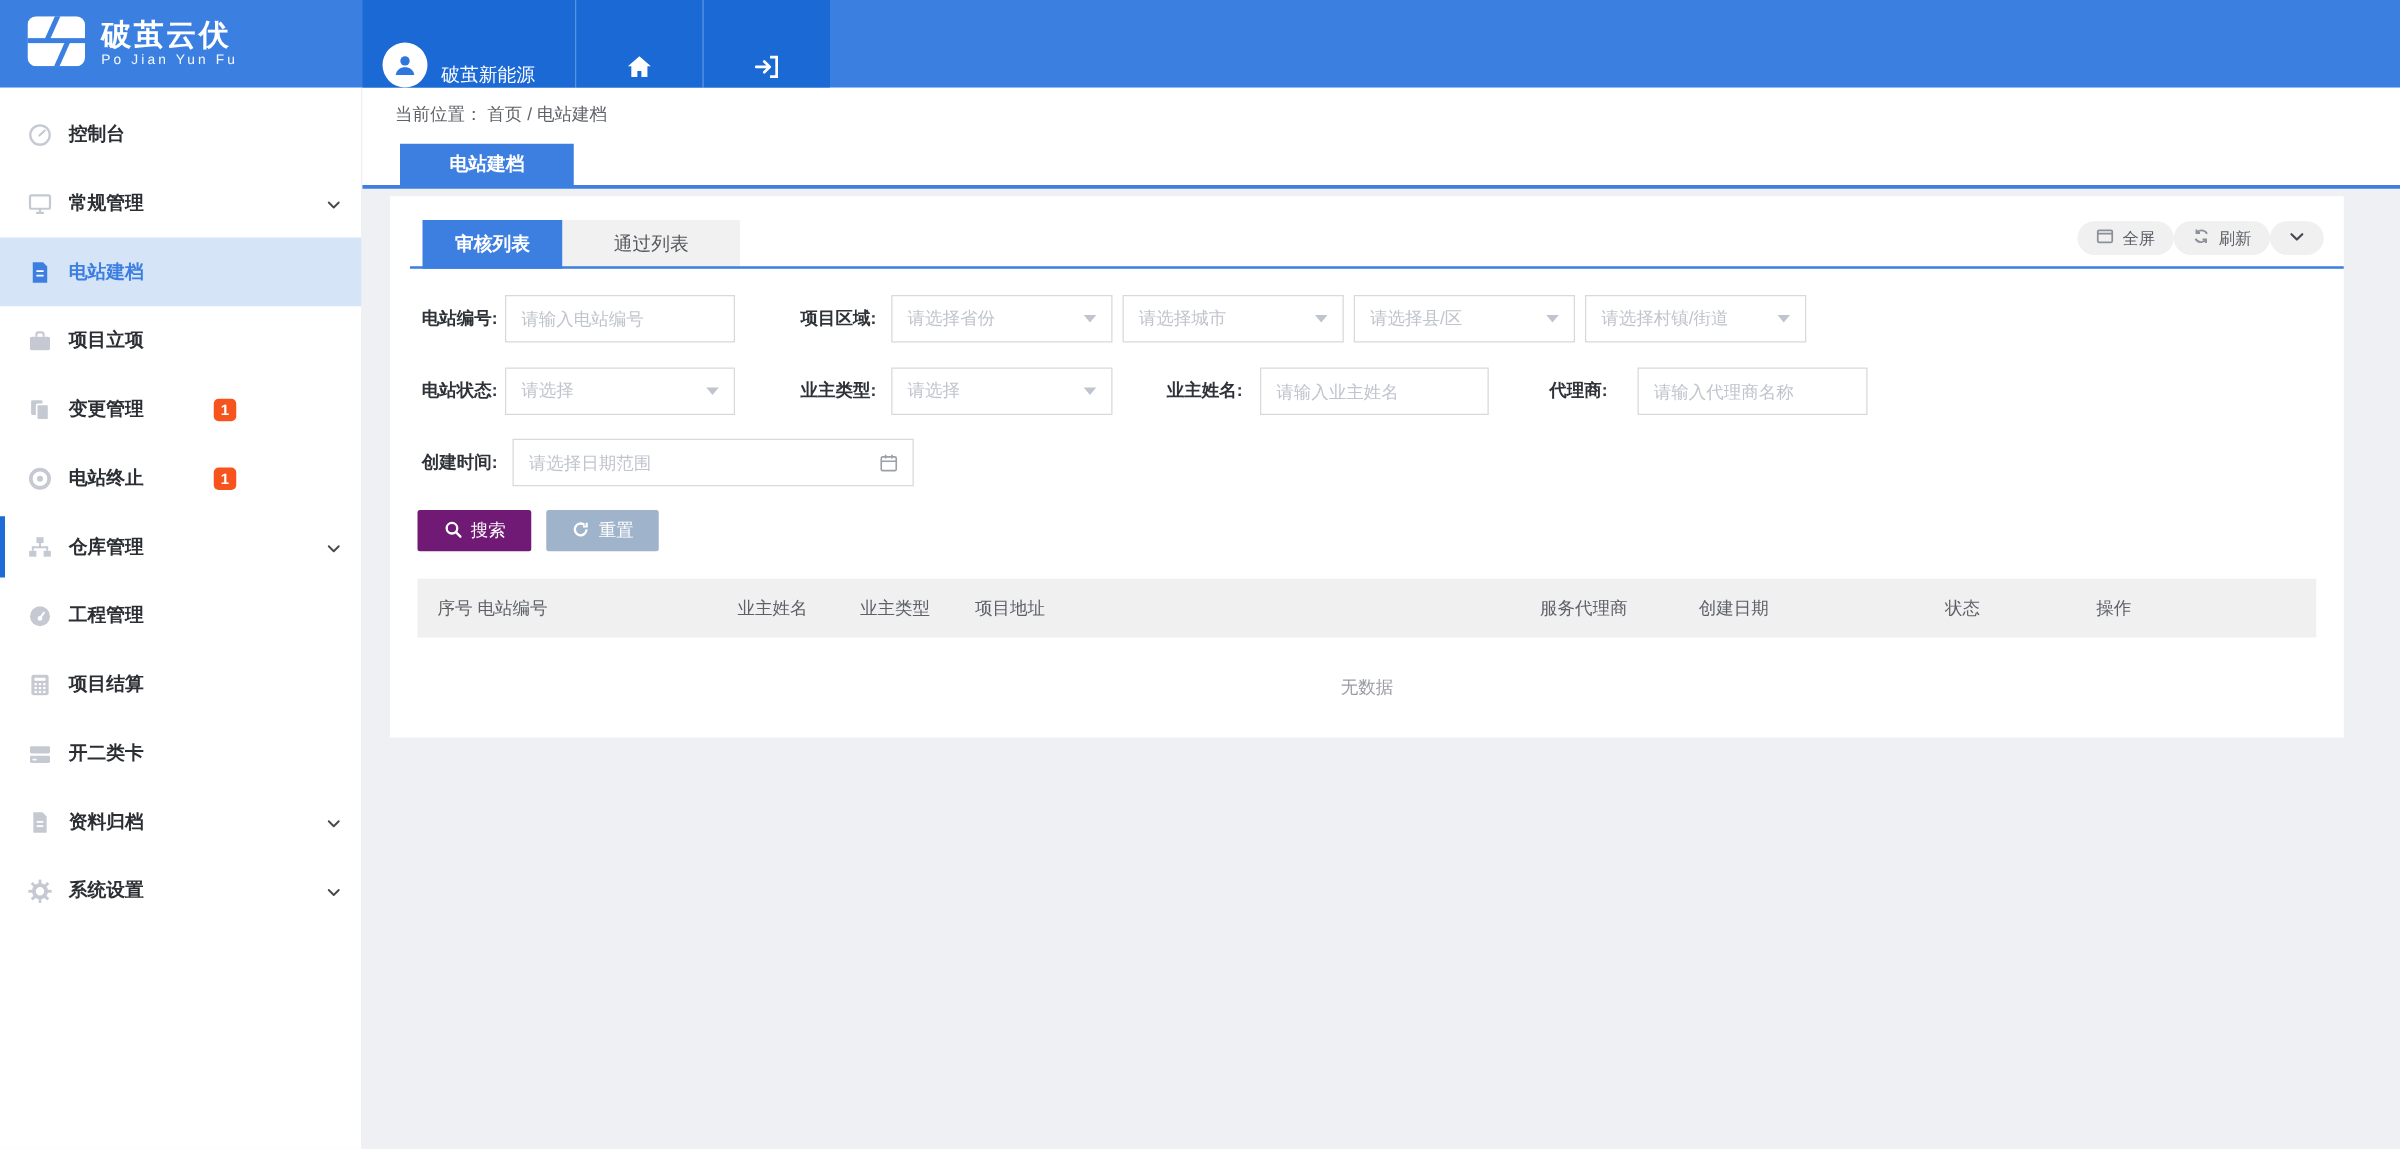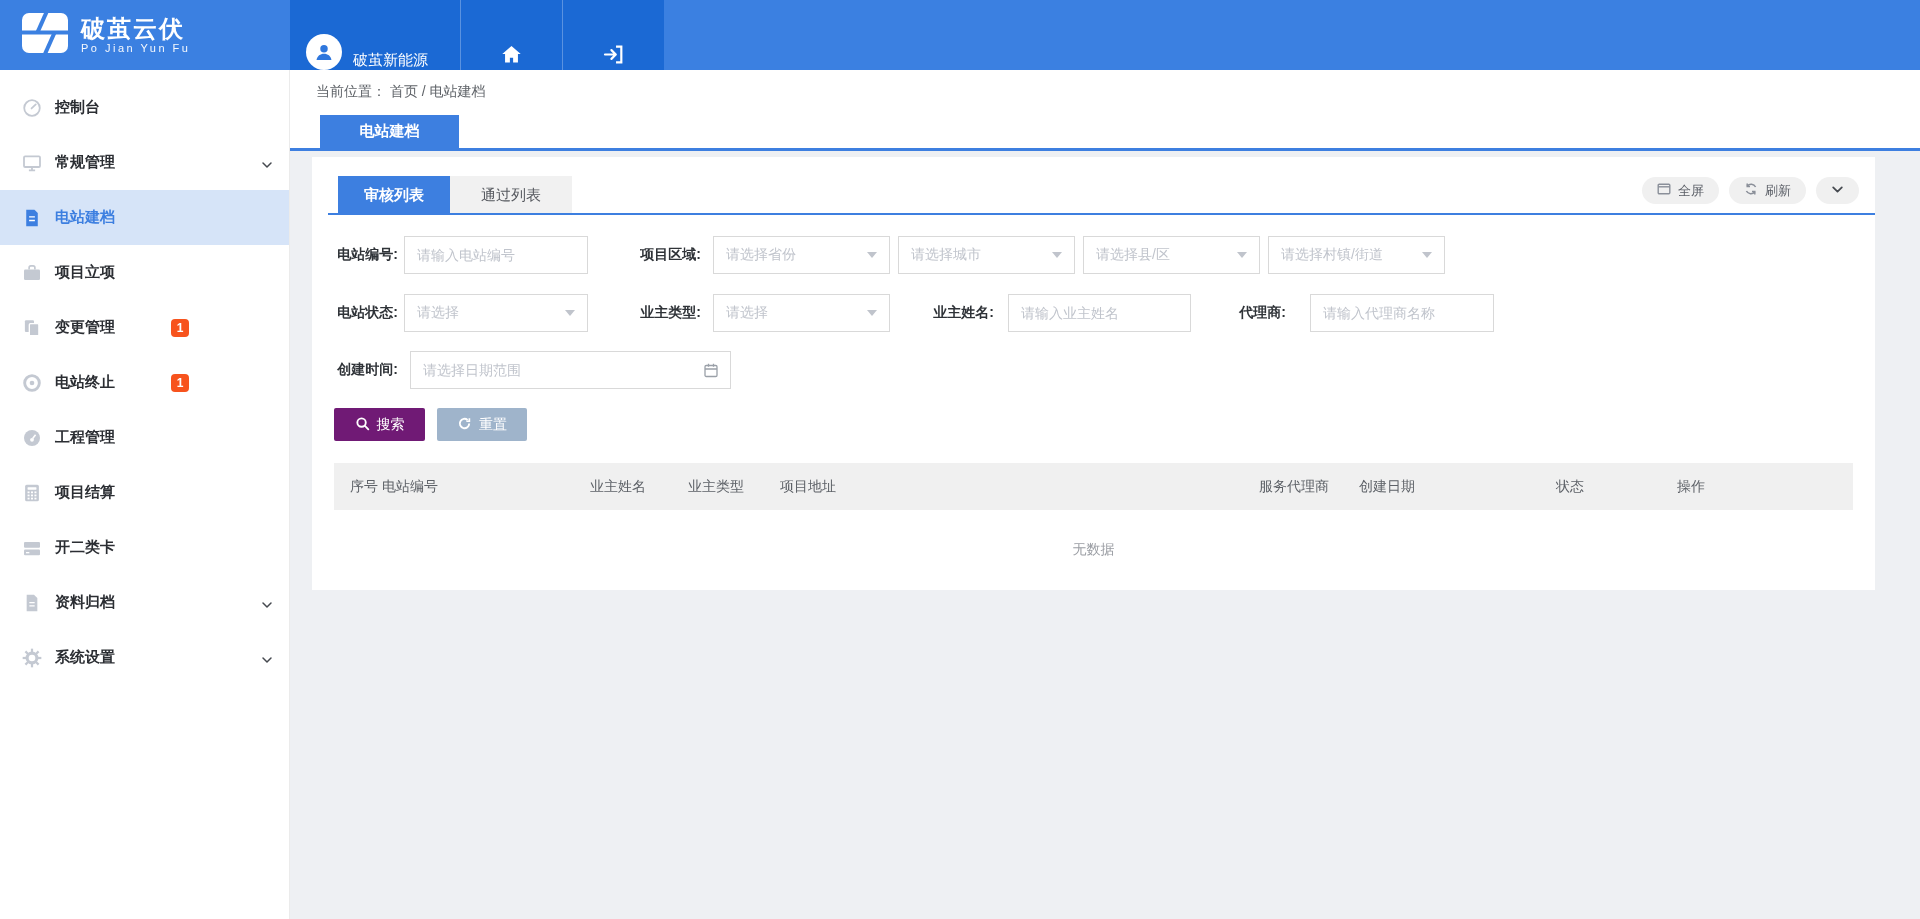--- a/index.html
+++ b/index.html
@@ -45,25 +45,25 @@
   .page-tab { position:absolute; left:30px; bottom:0; width:139px; height:33px; background:#3d7fe0;
     color:#fff; font-size:15px; font-weight:700; display:flex; align-items:center; justify-content:center; cursor:pointer; }
   .blue-line { height:3px; background:#3d7fe0; }
   .content { padding:6px 0 0 22px; }
   .card { width:1563px; height:433px; background:#fff; position:relative; }
 
   .card-head { height:58px; position:relative; }
   .ftab { position:absolute; top:19px; height:39px; display:flex; align-items:center; justify-content:center;
     font-size:15px; cursor:pointer; }
   .ftab1 { left:26px; width:112px; }
-  .ftab2 { left:138px; width:122px; }
+  .ftab2 { left:138px; width:142px; }
   .ftab.on  { background:#3d7fe0; color:#fff; font-weight:700; }
   .ftab.off { background:#f1f1f1; color:#55585e; }
   .underline { position:absolute; left:16px; right:0; bottom:0; height:2px; background:#3d7fe0; }
-  .head-actions { position:absolute; right:16px; top:20px; display:flex; align-items:center; gap:10px; }
+  .head-actions { position:absolute; right:16px; top:20px; display:flex; align-items:center; gap:0; }
   .pill { height:27px; border-radius:14px; background:#f0f0f0; display:flex; align-items:center; gap:7px;
     padding:0 15px; font-size:13px; color:#5a5e66; cursor:pointer; }
 
   .filters { padding-left:22px; }
   .frow { display:flex; align-items:center; height:40px; }
   .frow.r1 { margin-top:20px; } .frow.r2 { margin-top:18px; } .frow.r3 { margin-top:17px; }
   .flabel { width:70px; text-align:right; padding-right:6px; font-size:14px; color:#2f3338; font-weight:700; white-space:nowrap; }
   .inp { height:38px; border:1px solid #d9d9d9; background:#fff; font-size:14px; color:#606266; padding:0 12px; outline:none; }
   .inp::placeholder { color:#c0c4cc; }
   .sel { height:38px; border:1px solid #d9d9d9; background:#fff; display:flex; align-items:center;
@@ -194,20 +194,35 @@
       </div>
       <div class="side-item">
         <span class="ico">
           <svg viewBox="0 0 18 18">
             <circle cx="9" cy="9" r="6.6" fill="none" stroke="currentColor" stroke-width="2.6"></circle>
             <circle cx="9" cy="9" r="2.1" fill="currentColor"></circle>
           </svg>
         </span>
         <span class="lab">电站终止</span>
         <span class="badge">1</span>
+      </div>
+      <div class="side-item">
+        <span class="hover-bar"></span>
+        <span class="ico">
+          <svg viewBox="0 0 18 18">
+            <rect x="6.4" y="1.6" width="5.2" height="4.2" fill="currentColor"></rect>
+            <rect x="1.2" y="11.4" width="5.2" height="4.2" fill="currentColor"></rect>
+            <rect x="11.6" y="11.4" width="5.2" height="4.2" fill="currentColor"></rect>
+            <path d="M9 5.8v3M3.8 11.4V8.8h10.4v2.6" fill="none" stroke="currentColor" stroke-width="1.4"></path>
+          </svg>
+        </span>
+        <span class="lab">仓库管理</span>
+        <span class="side-chev"><svg viewBox="0 0 12 12" fill="none" stroke="#45494f" stroke-width="1.5" stroke-linecap="round" stroke-linejoin="round">
+            <path d="M2 4l4 4 4-4"></path>
+          </svg></span>
       </div>
       <div class="side-item">
         <span class="ico">
           <svg viewBox="0 0 18 18">
             <circle cx="9" cy="9" r="7.2" fill="currentColor"></circle>
             <circle cx="9" cy="10.6" r="1.7" fill="#fff"></circle>
             <path d="M9.6 9.4l2.6-3.4" stroke="#fff" stroke-width="1.4"></path>
           </svg>
         </span>
         <span class="lab">工程管理</span>
@@ -400,21 +415,21 @@
           <span>重置</span>
         </button>
       </div>
 
       <div class="table-head" id="table-head">
           <span class="th" style="left: 16px;">序号</span>
           <span class="th" style="left: 48px;">电站编号</span>
           <span class="th" style="left: 256px;">业主姓名</span>
           <span class="th" style="left: 354px;">业主类型</span>
           <span class="th" style="left: 446px;">项目地址</span>
-          <span class="th" style="left: 925px;">服务代理商</span>
+          <span class="th" style="left: 898px;">服务代理商</span>
           <span class="th" style="left: 1025px;">创建日期</span>
           <span class="th" style="left: 1222px;">状态</span>
           <span class="th" style="left: 1343px;">操作</span>
         </div>
       <div class="empty">无数据</div>
 
     </div>
   </div>
 </div>
 

